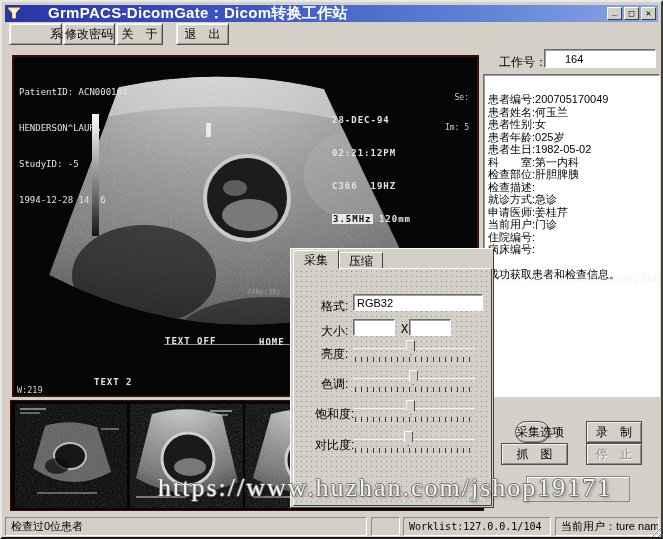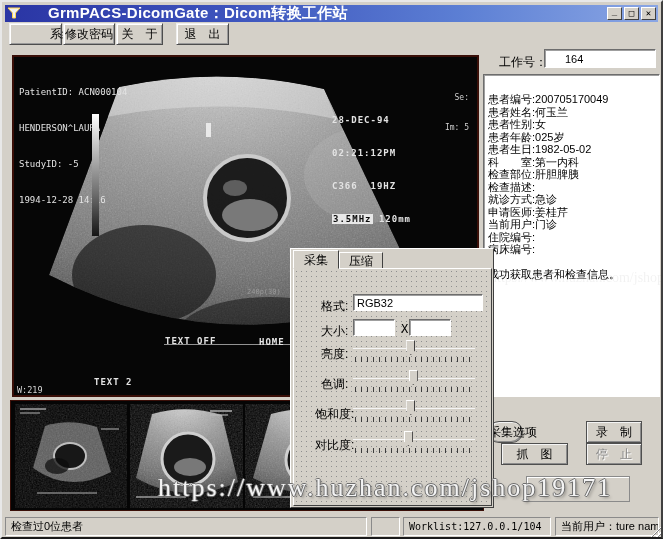--- a/index.html
+++ b/index.html
@@ -306,21 +306,21 @@
       </span>
 
     <span class="dlabel" style="left:24px;top:188px;">对比度:</span>
     <span class="slider" style="left:62px;top:182px;">
       <span class="track"></span>
         <span class="thumb" style="left: calc(45% - 4px);"></span>
         <span class="ticks"></span>
       </span>
   </div>
 
-  <div class="abtn" style="left:486px;top:419px;width:35px;height:22px;line-height:20px;border-radius:11px;">采集选项</div>
+  <div class="abtn" style="left:513px;top:419px;width:35px;height:22px;line-height:20px;border-radius:11px;">采集选项</div>
   <div class="abtn" style="left:499px;top:441px;width:67px;height:22px;line-height:20px;">抓　图</div>
   <div class="abtn" style="left:584px;top:419px;width:56px;height:22px;line-height:20px;">录　制</div>
   <div class="abtn disabled" style="left:584px;top:441px;width:56px;height:22px;line-height:20px;">停　止</div>
   <div class="mystery-box"></div>
 
   <div class="watermark">https://www.huzhan.com/jshop19171</div>
 
   <div class="statusbar">
     <span class="spanel sp1">检查过0位患者</span>
     <span class="spanel sp2"></span>

